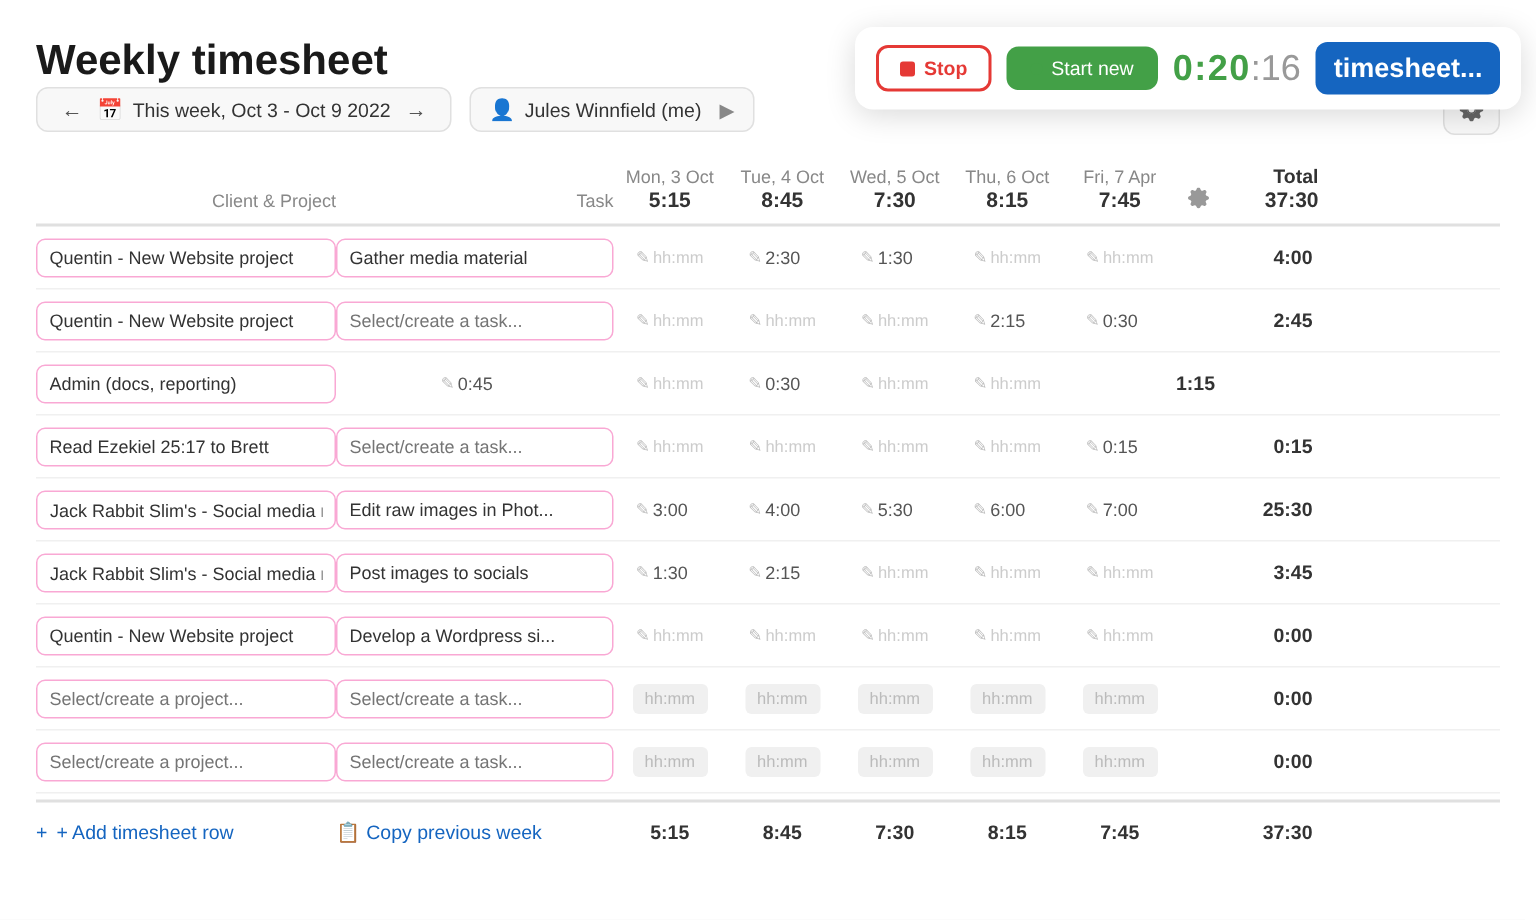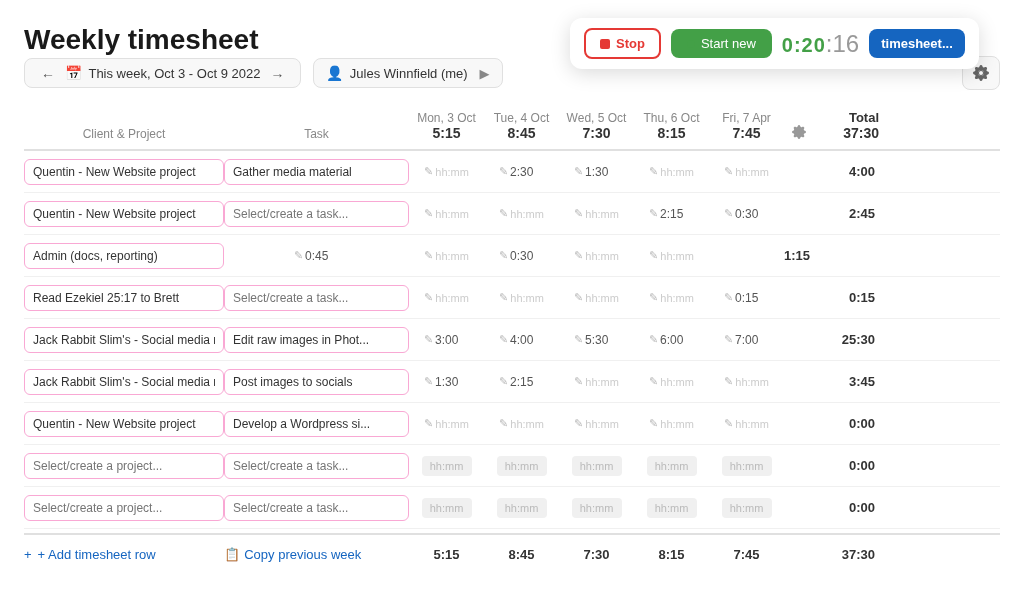--- a/index.html
+++ b/index.html
@@ -4,37 +4,37 @@
   <style>
     * { box-sizing: border-box; margin: 0; padding: 0; }
     body { font-family: -apple-system, BlinkMacSystemFont, 'Segoe UI', sans-serif; background: #f5f5f5; font-size: 13px; color: #333; }
     .page { background: #fff; width: 1024px; min-height: 613px; position: relative; padding: 24px 24px 16px; }
     .page-title { font-size: 28px; font-weight: 700; color: #1a1a1a; }
 
     .timer-bar { position: absolute; top: 18px; left: 570px; background: #fff; border-radius: 12px; box-shadow: 0 4px 20px rgba(0,0,0,0.15); padding: 10px 14px; display: flex; align-items: center; gap: 10px; z-index: 10; }
     .stop-btn { border: 2px solid #e53935; border-radius: 8px; background: #fff; color: #e53935; font-size: 13px; font-weight: 600; padding: 6px 14px; display: flex; align-items: center; gap: 6px; cursor: pointer; }
     .stop-icon { width: 10px; height: 10px; background: #e53935; border-radius: 2px; }
     .start-new-btn { border: none; border-radius: 8px; background: #43a047; color: #fff; font-size: 13px; font-weight: 400; padding: 7px 16px; display: flex; align-items: center; gap: 6px; cursor: pointer; }
-    .timer-count { font-size: 20px; font-weight: 700; color: #43a047; letter-spacing: 1px; text-align: center; }
+    .timer-count { font-size: 24px; font-weight: 700; color: #43a047; letter-spacing: 1px; text-align: center; }
     .timer-seconds { font-size: 24px; font-weight: 400; color: #999; margin-top: 24px; }
-    .timesheet-badge { background: #1565c0; color: #fff; border-radius: 8px; padding: 7px 12px; font-size: 13px; font-weight: 600; cursor: pointer; }
+    .timesheet-badge { background: #1565c0; color: #fff; border-radius: 8px; padding: 7px 12px; font-size: 18px; font-weight: 600; cursor: pointer; }
 
     .nav-row { display: flex; align-items: center; justify-content: space-between; margin-bottom: 20px; }
     .week-nav { display: flex; align-items: center; gap: 6px; background: #f8f8f8; border: 1px solid #e0e0e0; border-radius: 8px; padding: 6px 12px; }
     .nav-arrow { cursor: pointer; color: #555; font-size: 14px; padding: 0 4px; }
     .cal-icon { font-size: 14px; color: #666; }
     .week-label { font-size: 13px; color: #333; }
     .user-nav { display: flex; align-items: center; gap: 6px; border: 1px solid #e0e0e0; border-radius: 8px; padding: 6px 12px; background: #f8f8f8; }
     .user-icon { font-size: 14px; color: #666; }
     .gear-btn { border: 1px solid #e0e0e0; background: #f8f8f8; border-radius: 8px; padding: 8px 10px; cursor: pointer; display: flex; align-items: center; }
 
     .table-container { width: 100%; }
     .table-header { display: grid; grid-template-columns: 200px 185px 75px 75px 75px 75px 75px 30px 65px; align-items: end; padding: 0 0 8px 0; border-bottom: 2px solid #e0e0e0; }
     .col-label { font-size: 12px; color: #888; font-weight: 500; text-align: center; }
-    .col-label.left { text-align: center; }
+    .col-label.left { text-align: right; }
     .col-day-num { font-size: 14px; font-weight: 700; color: #333; text-align: center; display: block; }
     .col-total-label { font-size: 13px; font-weight: 700; text-align: right; }
     .col-total-val { font-size: 14px; font-weight: 700; text-align: right; display: block; }
 
     .table-row { display: grid; grid-template-columns: 200px 185px 75px 75px 75px 75px 75px 30px 65px; align-items: center; border-bottom: 1px solid #f0f0f0; padding: 6px 0; min-height: 42px; }
 
     .cell-project input, .cell-task input { border: 1px solid #f9a8d4; border-radius: 6px; padding: 5px 8px; font-size: 12px; color: #333; width: 100%; background: #fff; outline: none; }
     .cell-project input.placeholder, .cell-task input.placeholder { color: #bbb; }
 
     .cell-time { display: flex; align-items: center; gap: 2px; justify-content: center; }

